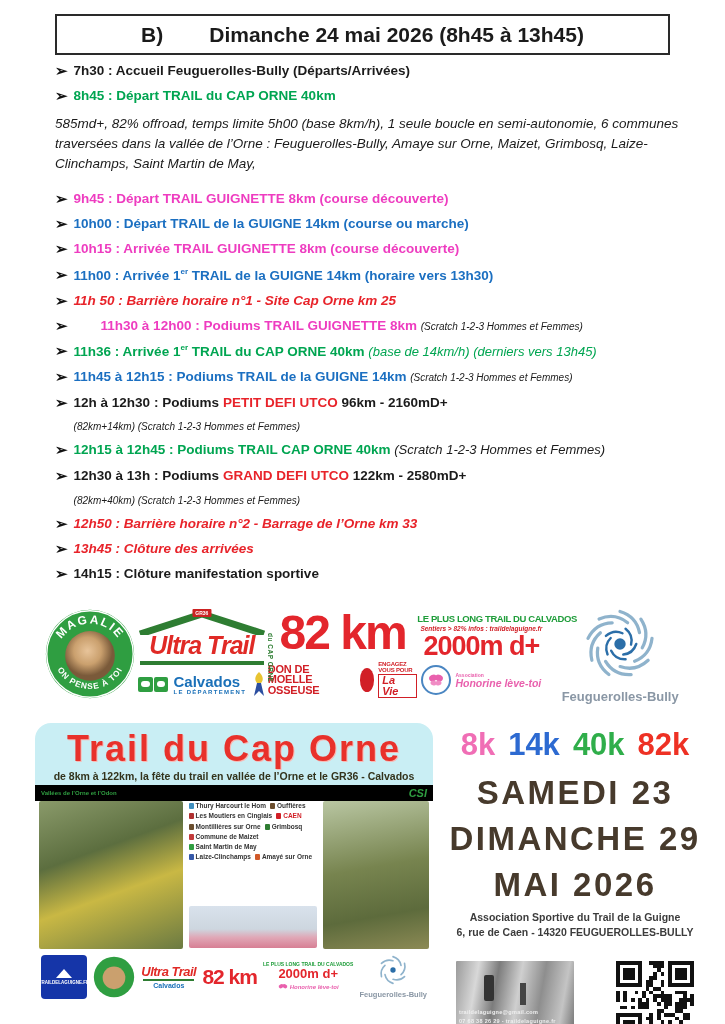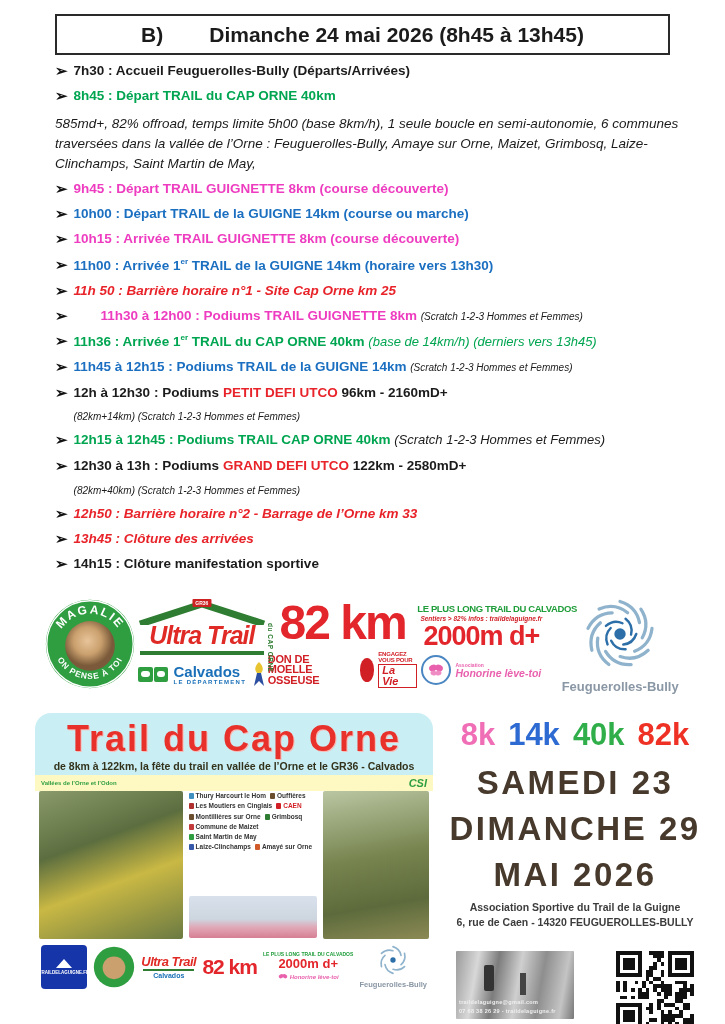--- a/index.html
+++ b/index.html
@@ -13,21 +13,21 @@
 
   
   .schedule{margin:8px 30px 0 55px;}
   .sched-item{display:flex;align-items:flex-start;margin-bottom:8.5px;
               font-size:13.5px;font-weight:700;line-height:1.25;}
   .bullet{flex:0 0 auto;font-size:15px;margin-right:6px;color:#111;line-height:1.1;}
   .sched-body{display:inline-block;}
   .sched-body sup{font-size:60%;font-weight:700;}
   .sched-note{font-size:10px;font-weight:400;font-style:italic;color:#1b1b1b;margin-top:10px;}
   .sched-para{font-size:13.5px;font-weight:400;font-style:italic;color:#1b1b1b;
-              line-height:1.5;margin:3px 0 6px 0;}
+              line-height:1.5;margin:3px 0 16px 0;}
 
   
   .sponsor-strip{display:flex;align-items:center;justify-content:space-between;
                  margin:10px 30px 4px 44px;height:122px;}
   .magalie svg{display:block;}
   .ut-block{width:132px;text-align:center;position:relative;}
   .ut-roof{position:relative;height:24px;}
   .ut-gr{position:absolute;left:50%;top:-2px;transform:translateX(-50%);background:#c22;color:#fff;
          font-size:5px;font-weight:700;padding:1px 3px;border-radius:1px;}
   .ut-title{font-size:25px;font-weight:900;font-style:italic;color:#e02a26;letter-spacing:-1px;
@@ -69,21 +69,21 @@
   .feug-block{width:150px;text-align:center;}
   .feug-name{font-size:13px;font-weight:700;color:#8a97a5;margin-top:2px;}
 
   
   .bottom{display:flex;margin:8px 20px 0 35px;gap:12px;}
   .poster{width:398px;flex:0 0 auto;}
   .poster-head{background:#c9eef4;border-radius:16px 16px 0 0;text-align:center;padding:8px 6px 3px;}
   .poster-title{font-size:36px;font-weight:900;color:#e8312b;letter-spacing:2px;line-height:1;
                 text-shadow:1px 1px 0 #f9b9b4;}
   .poster-sub{font-size:10.5px;font-weight:700;color:#33331c;margin-top:3px;}
-  .poster-logorow{display:flex;justify-content:space-between;align-items:center;padding:2px 6px;background:#fef9c3;gap:40px;}
+  .poster-logorow{display:flex;justify-content:space-between;align-items:center;padding:2px 6px;background:#000000;gap:40px;}
   .valleys{font-size:6px;font-weight:700;color:#2f9e41;line-height:1.1;}
   .csi{font-size:11px;font-weight:800;color:#2f9e41;font-style:italic;}
   .poster-photos{display:flex;gap:4px;padding:0 4px;height:148px;}
   .photo-left{flex:1.35;background:linear-gradient(160deg,#8a9a6a 0%,#5c6e3f 35%,#c9b844 60%,#6b7a42 100%);border-radius:2px;}
   .commune-panel{flex:0 0 128px;background:#fff;font-size:6.5px;line-height:1.25;padding:1px 2px;
                  display:flex;flex-direction:column;}
   .commune-list{display:flex;flex-wrap:wrap;gap:2px 4px;align-content:flex-start;flex:1;}
   .commune-item{display:flex;align-items:center;gap:2px;font-weight:700;color:#333;}
   .commune-item .chip{width:5px;height:6px;border-radius:1px;flex:0 0 auto;}
   .group-photo{height:42px;border-radius:2px;background:linear-gradient(#d9e2ec 0%,#cdd6df 55%,#e0a7b6 75%,#d77f94 100%);}

